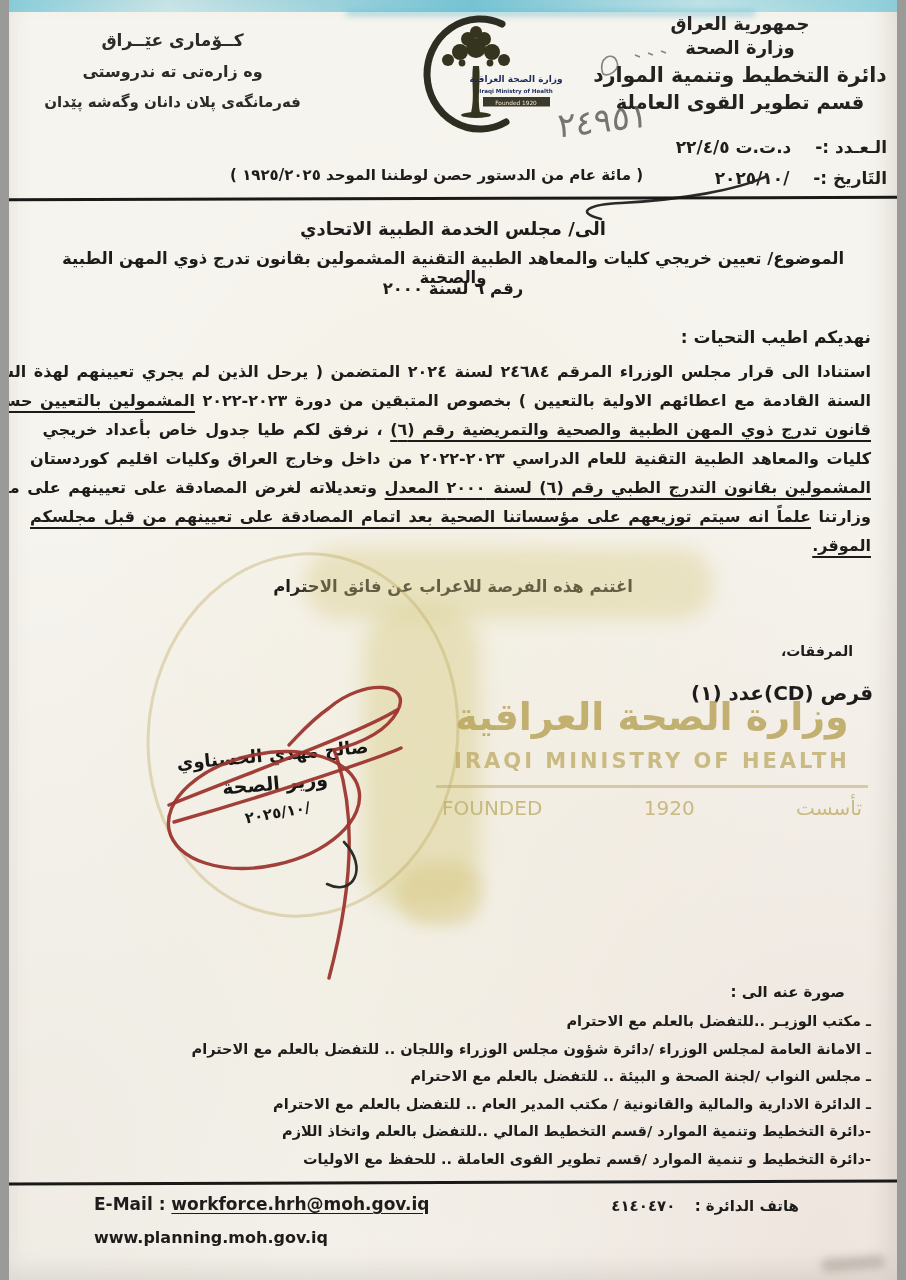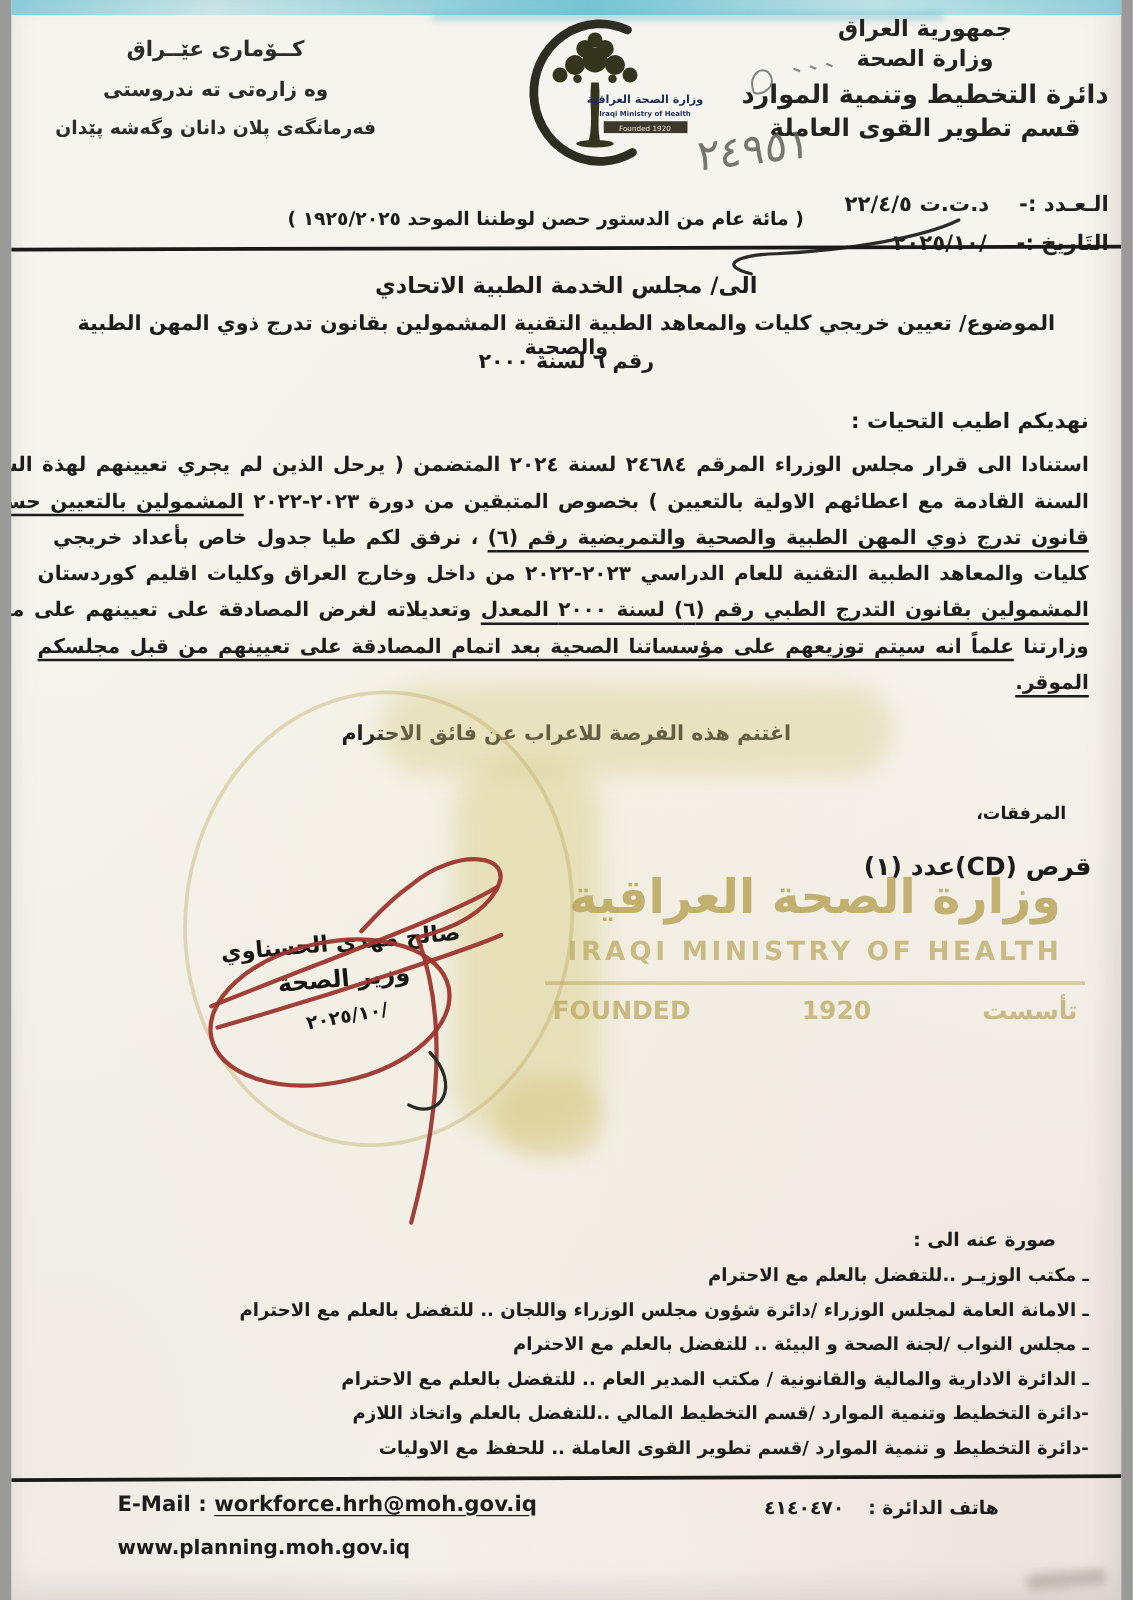--- a/index.html
+++ b/index.html
@@ -34,21 +34,21 @@
   .hdr-arabic{position:absolute;top:13px;right:6px;width:302px;text-align:center;
     direction:rtl;font-weight:bold;color:#232220;}
   .ha-line:nth-child(1){font-size:18px;margin-bottom:3px;}
   .ha-line:nth-child(2){font-size:18px;margin-bottom:5px;}
   .ha-line:nth-child(3){font-size:20.5px;margin-bottom:4px;}
   .ha-line:nth-child(4){font-size:19.5px;}
 
   .hand-number{position:absolute;left:548px;top:100px;font-size:34px;color:#60605a;
     letter-spacing:7px;transform:rotate(-7deg) skewX(-6deg);opacity:.85;}
 
-  .meta-row{position:absolute;right:10px;direction:rtl;font-weight:bold;font-size:17px;color:#201f1d;margin-top:17px;}
+  .meta-row{position:absolute;right:10px;direction:rtl;font-weight:bold;font-size:17px;color:#201f1d;}
   #metaNumber{top:137px;}
   #metaDate{top:168px;}
   .meta-row .mv{margin-right:18px;}
   .date-swoosh{position:absolute;left:540px;top:162px;width:235px;height:64px;}
   .scribble{position:absolute;left:586px;top:46px;width:84px;height:38px;opacity:.7;}
 
   .centennial{position:absolute;top:166px;left:148px;width:486px;
     direction:rtl;font-weight:bold;font-size:15px;}
 
   .rule{position:absolute;left:0;right:0;height:3px;background:#191918;}
@@ -80,21 +80,21 @@
 
   .stamp-circle{position:absolute;left:138px;top:552px;width:306px;height:360px;border-radius:50%;
     border:3px solid rgba(188,168,94,.38);transform:rotate(7deg);}
 
   .wm-gold{position:absolute;left:425px;top:695px;width:436px;text-align:center;
     color:rgba(184,164,92,.85);}
   .wm1{font-size:38px;font-weight:bold;direction:rtl;}
   .wm2{font-size:21px;font-weight:bold;letter-spacing:3px;margin-top:10px;color:rgba(190,172,104,.78);}
   .wm-line{height:3px;background:rgba(186,166,96,.5);margin:12px 2px 8px;}
   .wm3{display:flex;justify-content:space-between;align-items:center;padding:0 8px;
-    font-size:20px;font-weight:bold;color:rgba(190,172,104,.8);}
+    font-size:20px;font-weight:normal;color:rgba(190,172,104,.8);}
 
   .sig-block{position:absolute;left:150px;top:744px;width:232px;text-align:center;direction:rtl;
     font-weight:bold;transform:rotate(-5deg);color:#161614;}
   .sig-name{font-size:18px;}
   .sig-title{font-size:19px;margin-top:7px;}
   .sig-date{font-size:15px;margin-top:10px;transform:rotate(-5deg);}
   .sig-svg{position:absolute;left:120px;top:660px;width:360px;height:330px;}
   .red{fill:none;stroke:#9c352f;stroke-width:3.4;stroke-linecap:round;opacity:.95;}
   .inkdark{fill:none;stroke:#2b2b27;stroke-width:2.6;stroke-linecap:round;}
 

